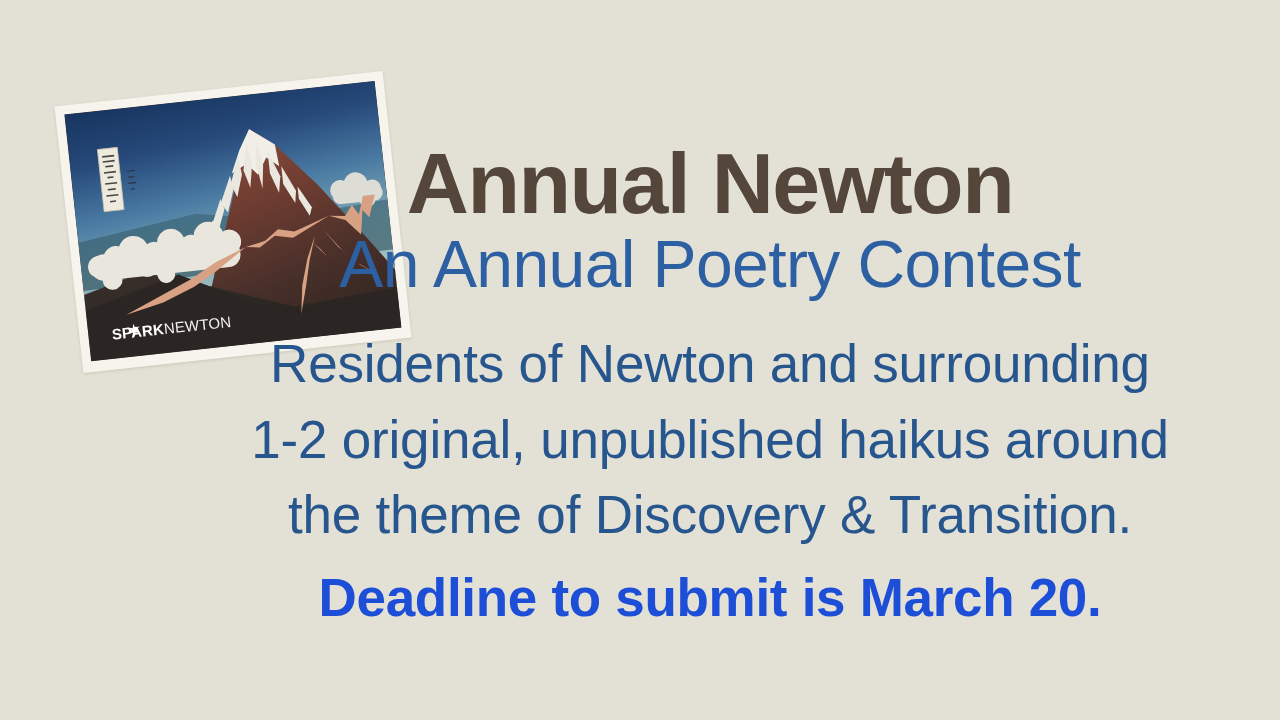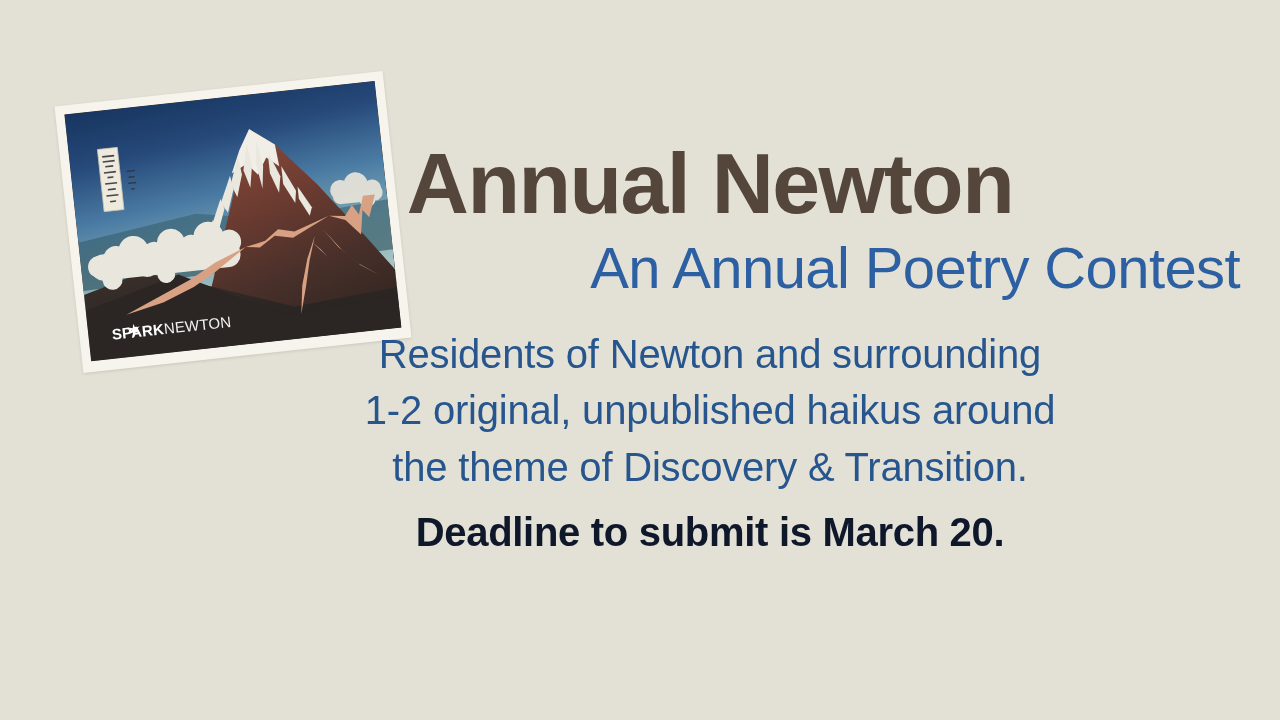--- a/index.html
+++ b/index.html
@@ -92,48 +92,47 @@
     margin: 0;
     font-family: "Liberation Sans", sans-serif;
     font-weight: 700;
     font-size: 86px;
     line-height: 1.02;
     letter-spacing: -1.5px;
     color: #55463c;
   }
 
   #subtitle {
-    margin: 8px 0 0 0;
+    margin: 0 0 0 0;
     font-family: "Liberation Sans", sans-serif;
     font-weight: 400;
-    font-size: 58px;
+    font-size: 66px;
     line-height: 1.1;
     letter-spacing: -0.6px;
     color: #2d5fa3;
-    text-align: right;
   }
 
   #body-copy {
     margin: 26px 0 0 0;
     font-family: "Liberation Sans", sans-serif;
     font-weight: 400;
-    font-size: 40px;
+    font-size: 53px;
     line-height: 1.42;
     letter-spacing: -0.2px;
     color: #27568f;
   }
   #body-copy .copy-line {
     display: block;
   }
   #deadline-line {
     display: block;
     margin-top: 8px;
     font-weight: 700;
     letter-spacing: -0.3px;
-    color: #0f172a;
+    color: #1d4ed8;
   }
 </style>
 </head>
 <body>
 
 <div id="slide">
 
   <div id="artwork-card">
     <div id="artwork-frame">
       <svg id="artwork-svg" viewBox="0 0 312 246" preserveAspectRatio="none">

